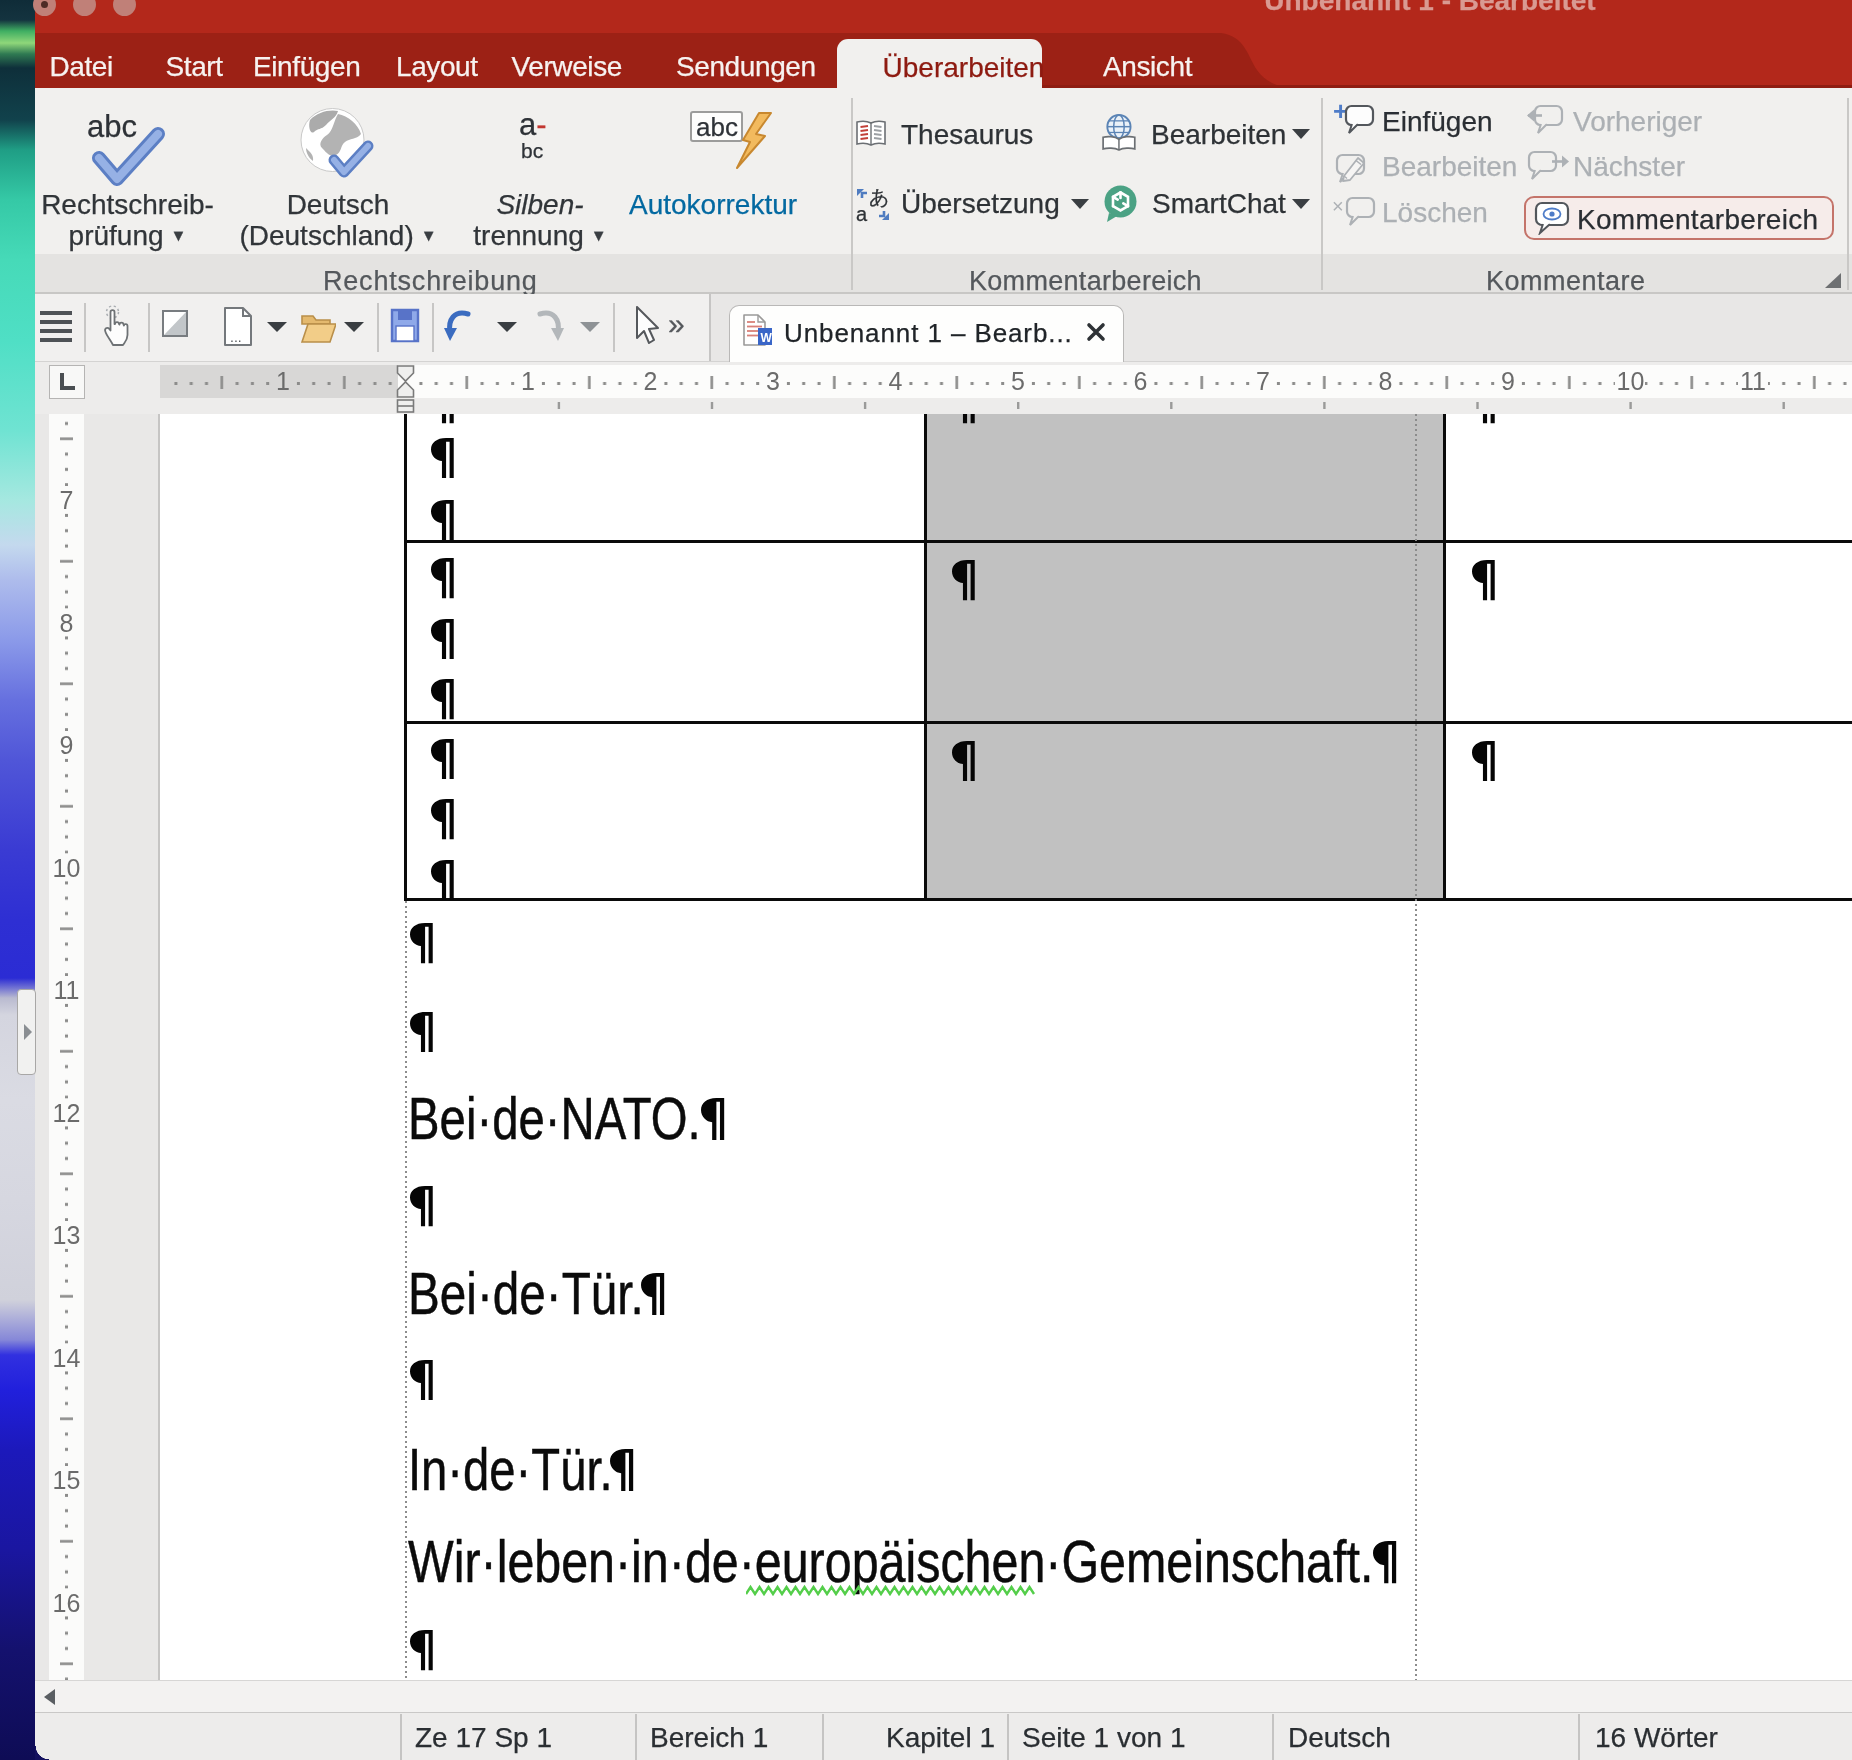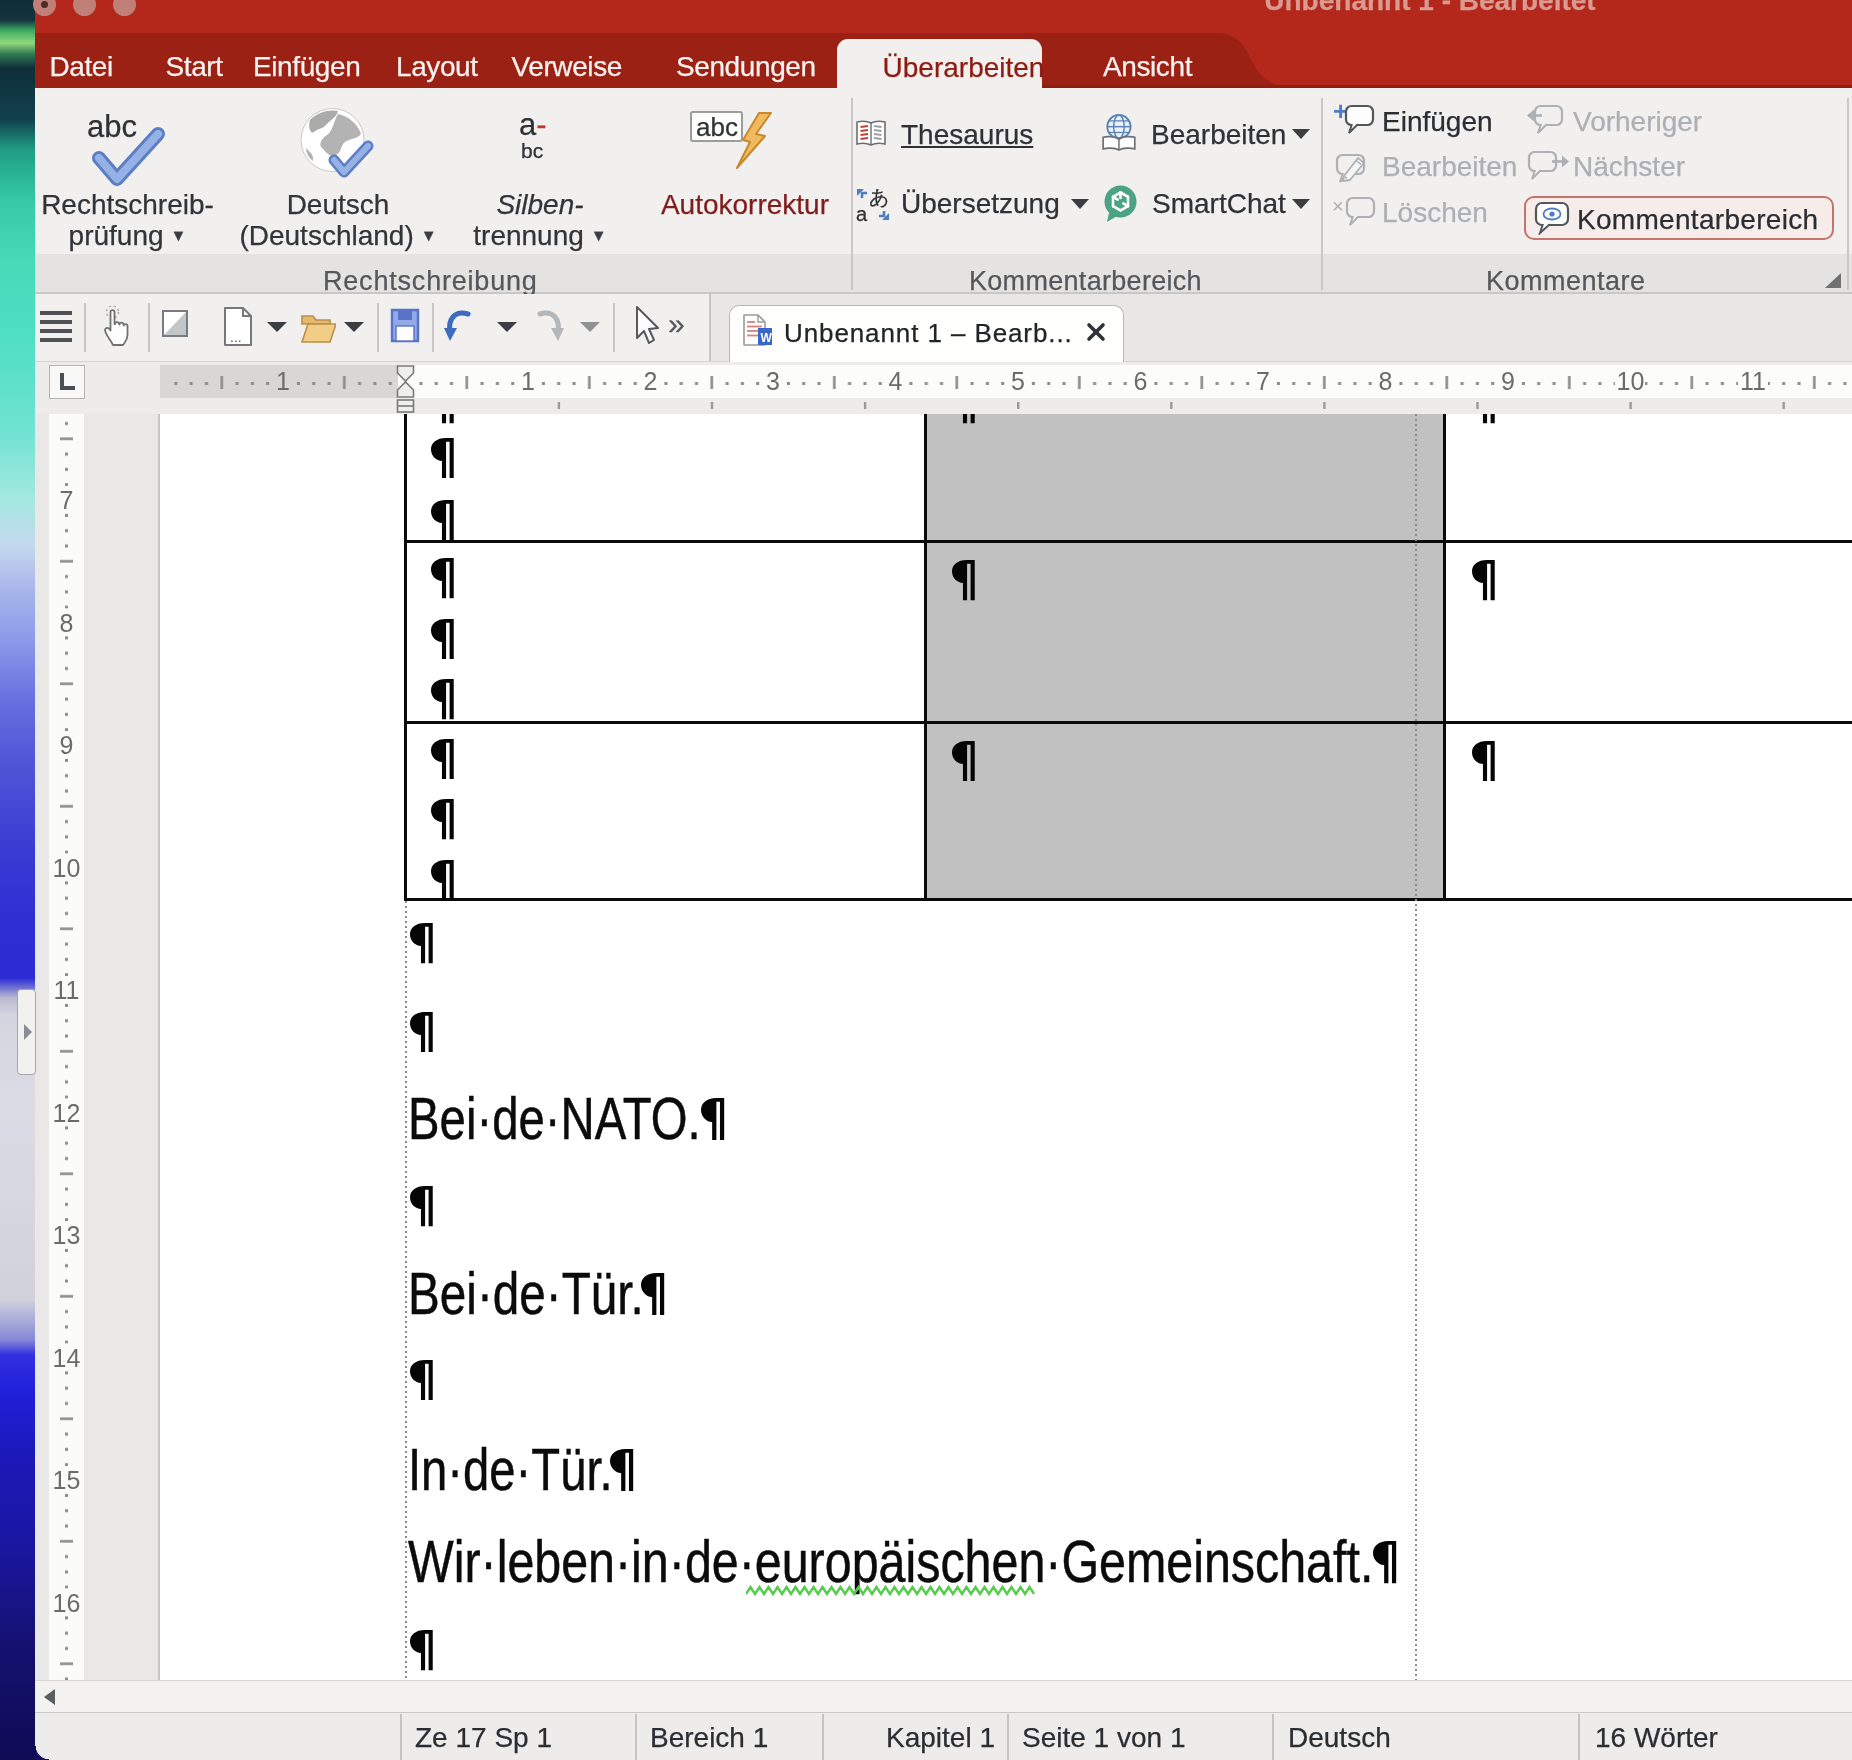--- a/index.html
+++ b/index.html
@@ -81,35 +81,35 @@
 <div class="txt" style="left:696px;top:112px;font-size:26px;color:#2E3237;">abc</div>
 <svg class="abs" style="left:735px;top:112px;" width="38" height="58" viewBox="0 0 38 58">
 <polygon points="24,1 8,28 15,30 2,56 30,24 21,22 36,1" fill="#F2BA5E" stroke="#C8882F" stroke-width="2" stroke-linejoin="round"></polygon>
 </svg>
 <div class="txt" style="left:27.5px;top:189px;width:200px;text-align:center;font-size:28px;color:#313539;">Rechtschreib-</div>
 <div class="txt" style="left:27.5px;top:220px;width:200px;text-align:center;font-size:28px;color:#313539;">prüfung<span class="dda">▼</span></div>
 <div class="txt" style="left:238px;top:189px;width:200px;text-align:center;font-size:28px;color:#313539;">Deutsch</div>
 <div class="txt" style="left:228px;top:220px;width:220px;text-align:center;font-size:28px;color:#313539;">(Deutschland)<span class="dda">▼</span></div>
 <div class="txt" style="left:440px;top:189px;width:200px;text-align:center;font-size:28px;color:#313539;font-style:italic;">Silben-</div>
 <div class="txt" style="left:440px;top:220px;width:200px;text-align:center;font-size:28px;color:#313539;">trennung<span class="dda">▼</span></div>
-<div class="txt" style="left:629px;top:189px;width:200px;text-align:right;font-size:28px;color:#7f1d1d;">Autokorrektur</div>
+<div class="txt" style="left:629px;top:189px;width:200px;text-align:left;font-size:28px;color:#0369a1;">Autokorrektur</div>
 
 <svg class="abs" style="left:856px;top:120px;" width="30" height="27" viewBox="0 0 30 27">
 <path d="M15,3 C11,1 5,1 1,2 L1,24 C5,23 11,23 15,25 C19,23 25,23 29,24 L29,2 C25,1 19,1 15,3 Z" fill="#FFFFFF" stroke="#6B6F73" stroke-width="1.6"></path>
 <line x1="15" y1="3" x2="15" y2="25" stroke="#6B6F73" stroke-width="1.4"></line>
 <line x1="4.5" y1="7" x2="12" y2="6" stroke="#C24038" stroke-width="1.8"></line>
 <line x1="4.5" y1="11" x2="12" y2="10" stroke="#C24038" stroke-width="1.8"></line>
 <line x1="4.5" y1="15" x2="12" y2="14" stroke="#C24038" stroke-width="1.8"></line>
 <line x1="4.5" y1="19" x2="12" y2="18" stroke="#C24038" stroke-width="1.8"></line>
 <line x1="18" y1="6" x2="25.5" y2="7" stroke="#9B9FA3" stroke-width="1.8"></line>
 <line x1="18" y1="10" x2="25.5" y2="11" stroke="#9B9FA3" stroke-width="1.8"></line>
 <line x1="18" y1="14" x2="25.5" y2="15" stroke="#9B9FA3" stroke-width="1.8"></line>
 <line x1="18" y1="18" x2="25.5" y2="19" stroke="#9B9FA3" stroke-width="1.8"></line>
 </svg>
-<div class="txt" style="left:901px;top:119px;font-size:28px;color:#2E3236;text-decoration:underline;">Thesaurus</div>
+<div class="txt" style="left:901px;top:119px;font-size:28px;color:#2E3236;">Thesaurus</div>
 <div class="txt" style="left:869px;top:184px;font-size:20px;color:#2E3236;">あ</div>
 <div class="txt" style="left:856px;top:203px;font-size:20px;color:#2E3236;">a</div>
 <svg class="abs" style="left:855px;top:188px;" width="36" height="34" viewBox="0 0 36 34">
 <path d="M12,5 L7,5 L7,10" fill="none" stroke="#4F7CC0" stroke-width="2.6"></path>
 <polygon points="2,1 9,1 2,8" fill="#4F7CC0"></polygon>
 <path d="M24,28 L29,28 L29,23" fill="none" stroke="#4F7CC0" stroke-width="2.6"></path>
 <polygon points="34,32 27,32 34,25" fill="#4F7CC0"></polygon>
 </svg>
 <div class="txt" style="left:901px;top:188px;font-size:28px;color:#2E3236;">Übersetzung</div>
 <svg class="abs" style="left:1070px;top:198px;" width="20" height="12">

